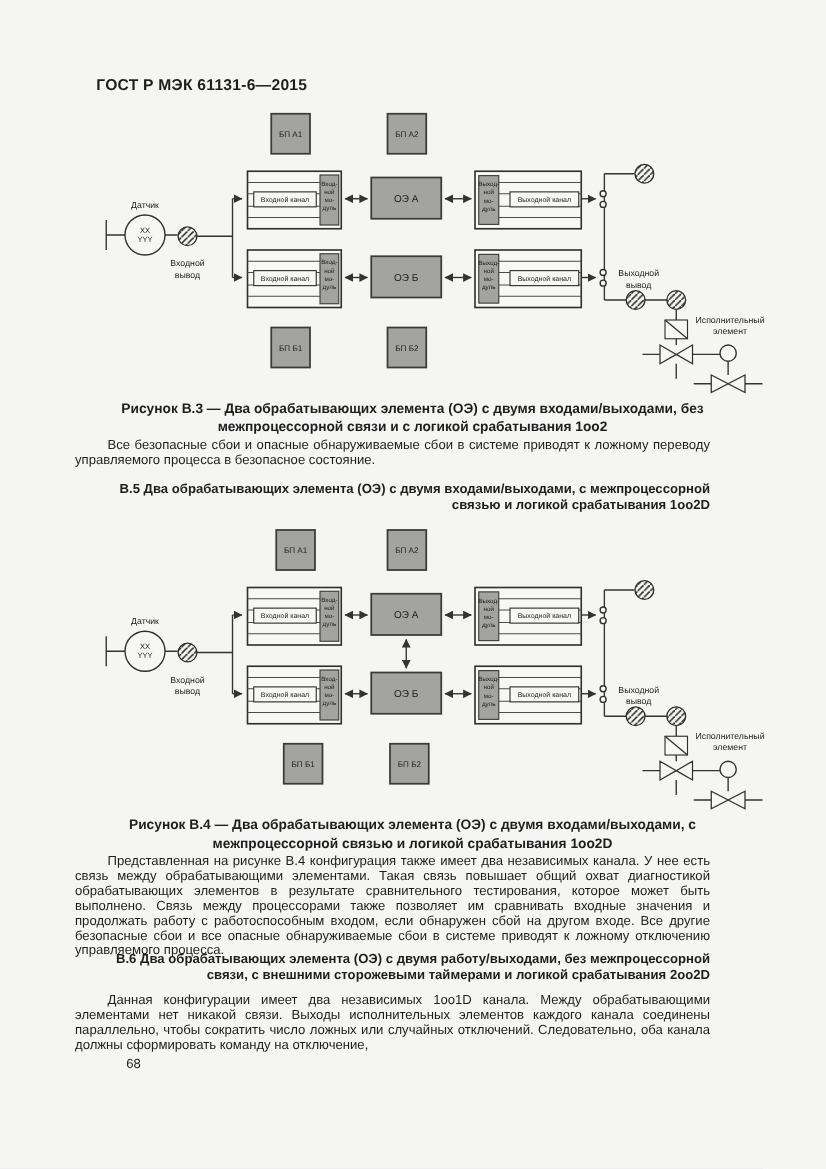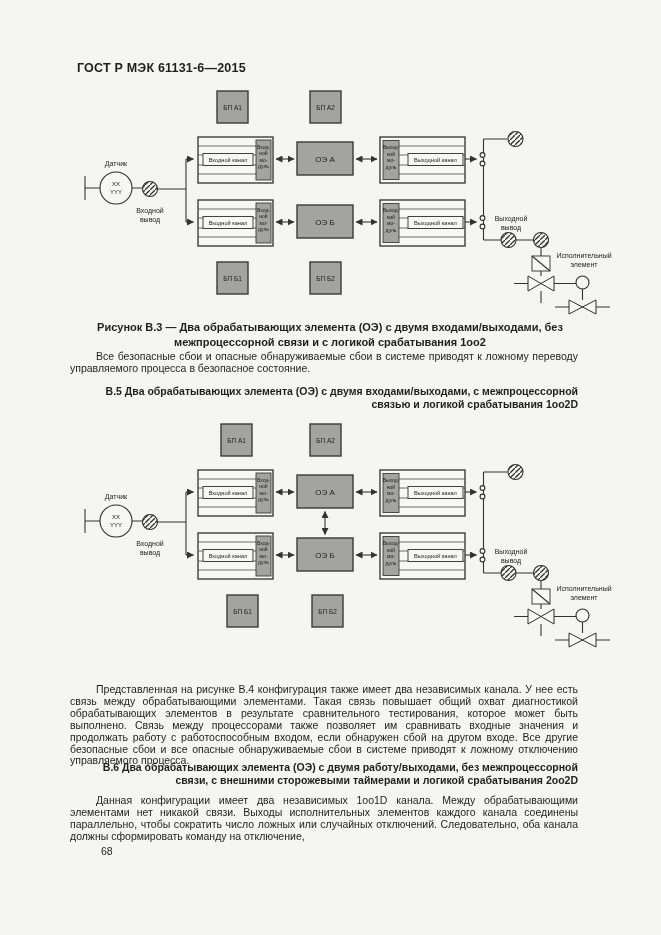--- a/index.html
+++ b/index.html
@@ -3,21 +3,21 @@
 <meta charset="utf-8">
 <style>
   html,body { margin:0; padding:0; background:#e8e8e8; }
   .page {
     position:relative; width:661px; height:935px; margin:0 auto;
     background:#f5f5f4; color:#1e1e1e;
     font-family:"Liberation Sans", sans-serif; overflow:hidden;
   }
   .hdr { position:absolute; left:77px; top:61px; font-size:12.5px; font-weight:bold; letter-spacing:.2px; }
   .cap { position:absolute; left:70px; width:520px; text-align:center; font-size:11px; line-height:14.5px;font-weight:bold; }
-  .body { position:absolute; left:70px; width:508px; font-size:10.5px; line-height:11.9px; text-align:justify; }
+  .body { position:absolute; left:60px; width:508px; font-size:10.5px; line-height:11.9px; text-align:justify; }
   .ind  { text-indent:26px; }
   .hang { font-weight:bold; text-align:right; padding-left:30px; width:478px; line-height:13px; }
   .pgnum{ position:absolute; left:77px; top:845px; font-size:10.5px;padding-left:24px; }
   svg.diagram-layer { position:absolute; left:0; top:0; }
   svg text { fill:#1d1d1d; font-family:"Liberation Sans", sans-serif; }
   .mid { text-anchor:middle; }
   .s5 {font-size:5px;} .s55{font-size:5.6px;} .s6{font-size:6px;}
   .s65{font-size:6.5px;} .s7{font-size:7px;} .s8{font-size:8px;}
   .ln  { stroke:#333; stroke-width:1.1; fill:none; }
   .lnt { stroke:#4a4a4a; stroke-width:.8; fill:none; }
@@ -309,18 +309,19 @@
         <text x="584" y="258" class="s7 mid">Исполнительный</text>
         <text x="584" y="267" class="s7 mid">элемент</text>
       </g>
     </g>
   </svg>
 
   <div class="cap" style="top:320px">Рисунок В.3 — Два обрабатывающих элемента (ОЭ) с двумя входами/выходами, без межпроцессорной связи и с логикой срабатывания 1oo2</div>
   <div class="body ind" style="top:351px">Все безопасные сбои и опасные обнаруживаемые сбои в системе приводят к ложному переводу управляемого процесса в безопасное состояние.</div>
   <div class="body hang" style="top:385px">В.5 Два обрабатывающих элемента (ОЭ) с двумя входами/выходами, с межпроцессорной связью и логикой срабатывания 1oo2D</div>
 
+  <div class="cap" style="top:653px">Рисунок В.4 — Два обрабатывающих элемента (ОЭ) с двумя входами/выходами, с межпроцессорной связью и логикой срабатывания 1oo2D</div>
   <div class="body ind" style="top:684px">Представленная на рисунке В.4 конфигурация также имеет два независимых канала. У нее есть связь между обрабатывающими элементами. Такая связь повышает общий охват диагностикой обрабатывающих элементов в результате сравнительного тестирования, которое может быть выполнено. Связь между процессорами также позволяет им сравнивать входные значения и продолжать работу с работоспособным входом, если обнаружен сбой на другом входе. Все другие безопасные сбои и все опасные обнаруживаемые сбои в системе приводят к ложному отключению управляемого процесса.</div>
   <div class="body hang" style="top:761px">В.6 Два обрабатывающих элемента (ОЭ) с двумя работу/выходами, без межпроцессорной связи, с внешними сторожевыми таймерами и логикой срабатывания 2oo2D</div>
   <div class="body ind" style="top:795px">Данная конфигурации имеет два независимых 1oo1D канала. Между обрабатывающими элементами нет никакой связи. Выходы исполнительных элементов каждого канала соединены параллельно, чтобы сократить число ложных или случайных отключений. Следовательно, оба канала должны сформировать команду на отключение,</div>
 
   <div class="pgnum">68</div>
 </div>
 
 </body></html>

